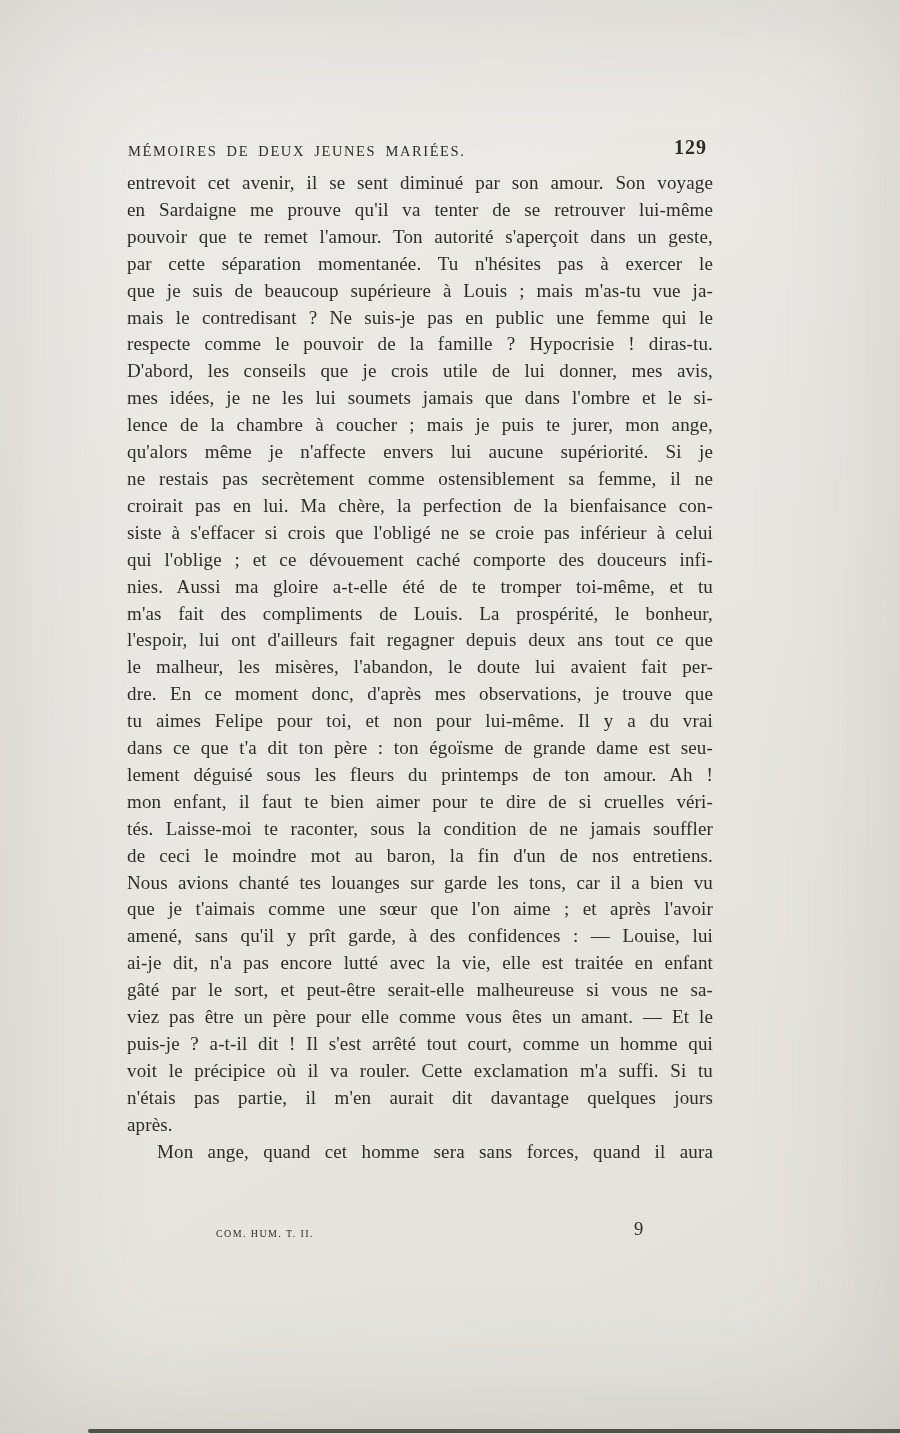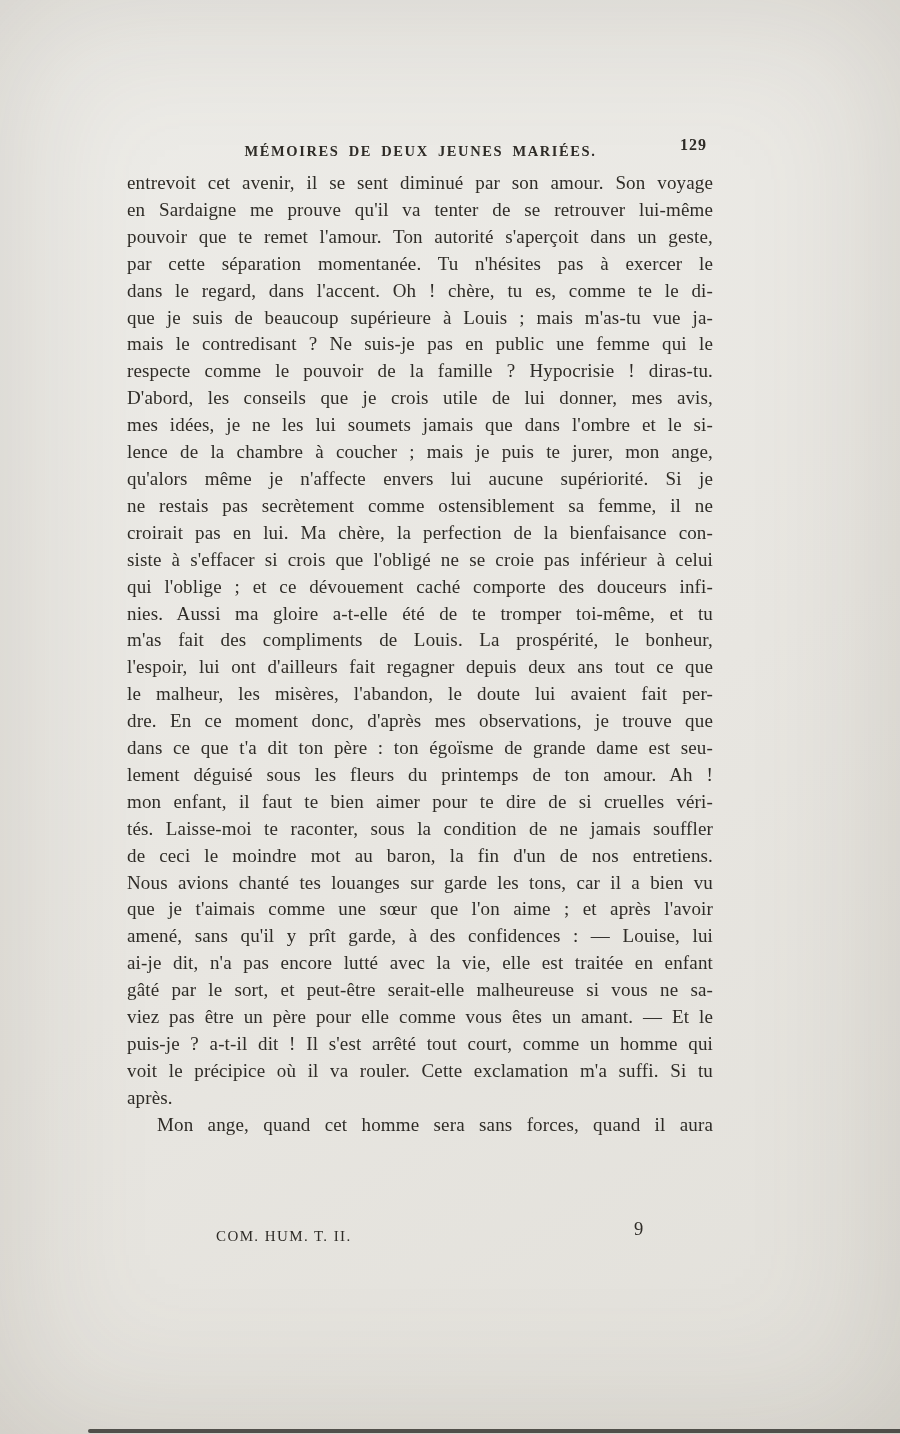--- a/index.html
+++ b/index.html
@@ -14,27 +14,27 @@
   .paper {
     position: absolute; inset: 0;
     background: linear-gradient(150deg, #edece8 0%, #e8e6e1 55%, #e2e0da 100%);
     box-shadow: inset 0 0 150px rgba(110,100,85,0.20);
   }
   .header {
     position: absolute; left: 128px; top: 141px; width: 585px; height: 26px;
   }
   .running-title {
     position: absolute; left: 0; right: 0; top: 2px;
-    text-align: center;
-    font-size: 14.5px; font-weight: bold;
+    text-align: left;
+    font-size: 14.5px; font-weight: normal;
     letter-spacing: 1.6px; word-spacing: 4px;
   }
   .page-number {
     position: absolute; right: 6px; top: -5px;
-    font-size: 16px; font-weight: bold; letter-spacing: 1px; text-align: center;
+    font-size: 20px; font-weight: bold; letter-spacing: 1px; text-align: center;
   }
   .body-text {
     position: absolute; left: 127px; top: 170px; width: 586px;
     font-size: 19px; line-height: 26.9px; letter-spacing: 0.15px;
   }
   .line {
     text-align: justify;
     text-align-last: justify;
   }
   .line.no-justify {
@@ -42,21 +42,21 @@
     text-align-last: left;
   }
   .line.indent {
     text-indent: 30px;
   }
   .footer {
     position: absolute; left: 128px; top: 1226px; width: 585px; height: 24px;
   }
   .signature {
     position: absolute; left: 88px; top: 2px;
-    font-size: 15px; letter-spacing: 1.4px;
+    font-size: 10px; letter-spacing: 1.4px;
   }
   .sheet-number {
     position: absolute; left: 506px; top: -7px;
     font-size: 18.5px;
   }
   .scan-edge {
     position: absolute; left: 88px; right: 0; bottom: 1px; height: 4px;
     background: #2b2a26; opacity: 0.78;
     border-radius: 3px 0 0 3px;
     filter: blur(0.4px);
@@ -71,50 +71,51 @@
   <div class="running-title">MÉMOIRES DE DEUX JEUNES MARIÉES.</div>
   <div class="page-number">129</div>
 </div>
 
 <div class="body-text">
 
 <div class="line">entrevoit cet avenir, il se sent diminué par son amour. Son voyage</div>
     <div class="line">en Sardaigne me prouve qu'il va tenter de se retrouver lui-même</div>
     <div class="line">pouvoir que te remet l'amour. Ton autorité s'aperçoit dans un geste,</div>
     <div class="line">par cette séparation momentanée. Tu n'hésites pas à exercer le</div>
-    <div class="line">dans le regard, dans l'accent. Oh ! chère, tu es, comme te le di-</div>
     <div class="line">que je suis de beaucoup supérieure à Louis ; mais m'as-tu vue ja-</div>
     <div class="line">mais le contredisant ? Ne suis-je pas en public une femme qui le</div>
     <div class="line">respecte comme le pouvoir de la famille ? Hypocrisie ! diras-tu.</div>
     <div class="line">D'abord, les conseils que je crois utile de lui donner, mes avis,</div>
     <div class="line">mes idées, je ne les lui soumets jamais que dans l'ombre et le si-</div>
     <div class="line">lence de la chambre à coucher ; mais je puis te jurer, mon ange,</div>
     <div class="line">qu'alors même je n'affecte envers lui aucune supériorité. Si je</div>
     <div class="line">ne restais pas secrètement comme ostensiblement sa femme, il ne</div>
     <div class="line">croirait pas en lui. Ma chère, la perfection de la bienfaisance con-</div>
     <div class="line">siste à s'effacer si crois que l'obligé ne se croie pas inférieur à celui</div>
     <div class="line">qui l'oblige ; et ce dévouement caché comporte des douceurs infi-</div>
     <div class="line">nies. Aussi ma gloire a-t-elle été de te tromper toi-même, et tu</div>
     <div class="line">m'as fait des compliments de Louis. La prospérité, le bonheur,</div>
     <div class="line">l'espoir, lui ont d'ailleurs fait regagner depuis deux ans tout ce que</div>
     <div class="line">le malheur, les misères, l'abandon, le doute lui avaient fait per-</div>
     <div class="line">dre. En ce moment donc, d'après mes observations, je trouve que</div>
+    <div class="line">tu aimes Felipe pour toi, et non pour lui-même. Il y a du vrai</div>
     <div class="line">dans ce que t'a dit ton père : ton égoïsme de grande dame est seu-</div>
     <div class="line">lement déguisé sous les fleurs du printemps de ton amour. Ah !</div>
     <div class="line">mon enfant, il faut te bien aimer pour te dire de si cruelles véri-</div>
     <div class="line">tés. Laisse-moi te raconter, sous la condition de ne jamais souffler</div>
     <div class="line">de ceci le moindre mot au baron, la fin d'un de nos entretiens.</div>
     <div class="line">Nous avions chanté tes louanges sur garde les tons, car il a bien vu</div>
     <div class="line">que je t'aimais comme une sœur que l'on aime ; et après l'avoir</div>
     <div class="line">amené, sans qu'il y prît garde, à des confidences : — Louise, lui</div>
     <div class="line">ai-je dit, n'a pas encore lutté avec la vie, elle est traitée en enfant</div>
     <div class="line">gâté par le sort, et peut-être serait-elle malheureuse si vous ne sa-</div>
     <div class="line">viez pas être un père pour elle comme vous êtes un amant. — Et le</div>
     <div class="line">puis-je ? a-t-il dit ! Il s'est arrêté tout court, comme un homme qui</div>
     <div class="line">voit le précipice où il va rouler. Cette exclamation m'a suffi. Si tu</div>
+    <div class="line">n'étais pas partie, il m'en aurait dit davantage quelques jours</div>
     <div class="line no-justify">après.</div>
     <div class="line indent">Mon ange, quand cet homme sera sans forces, quand il aura</div>
   </div>
 
 <div class="footer">
   <span class="signature">COM. HUM. T. II.</span>
   <span class="sheet-number">9</span>
 </div>
 
 <div class="scan-edge"></div>

